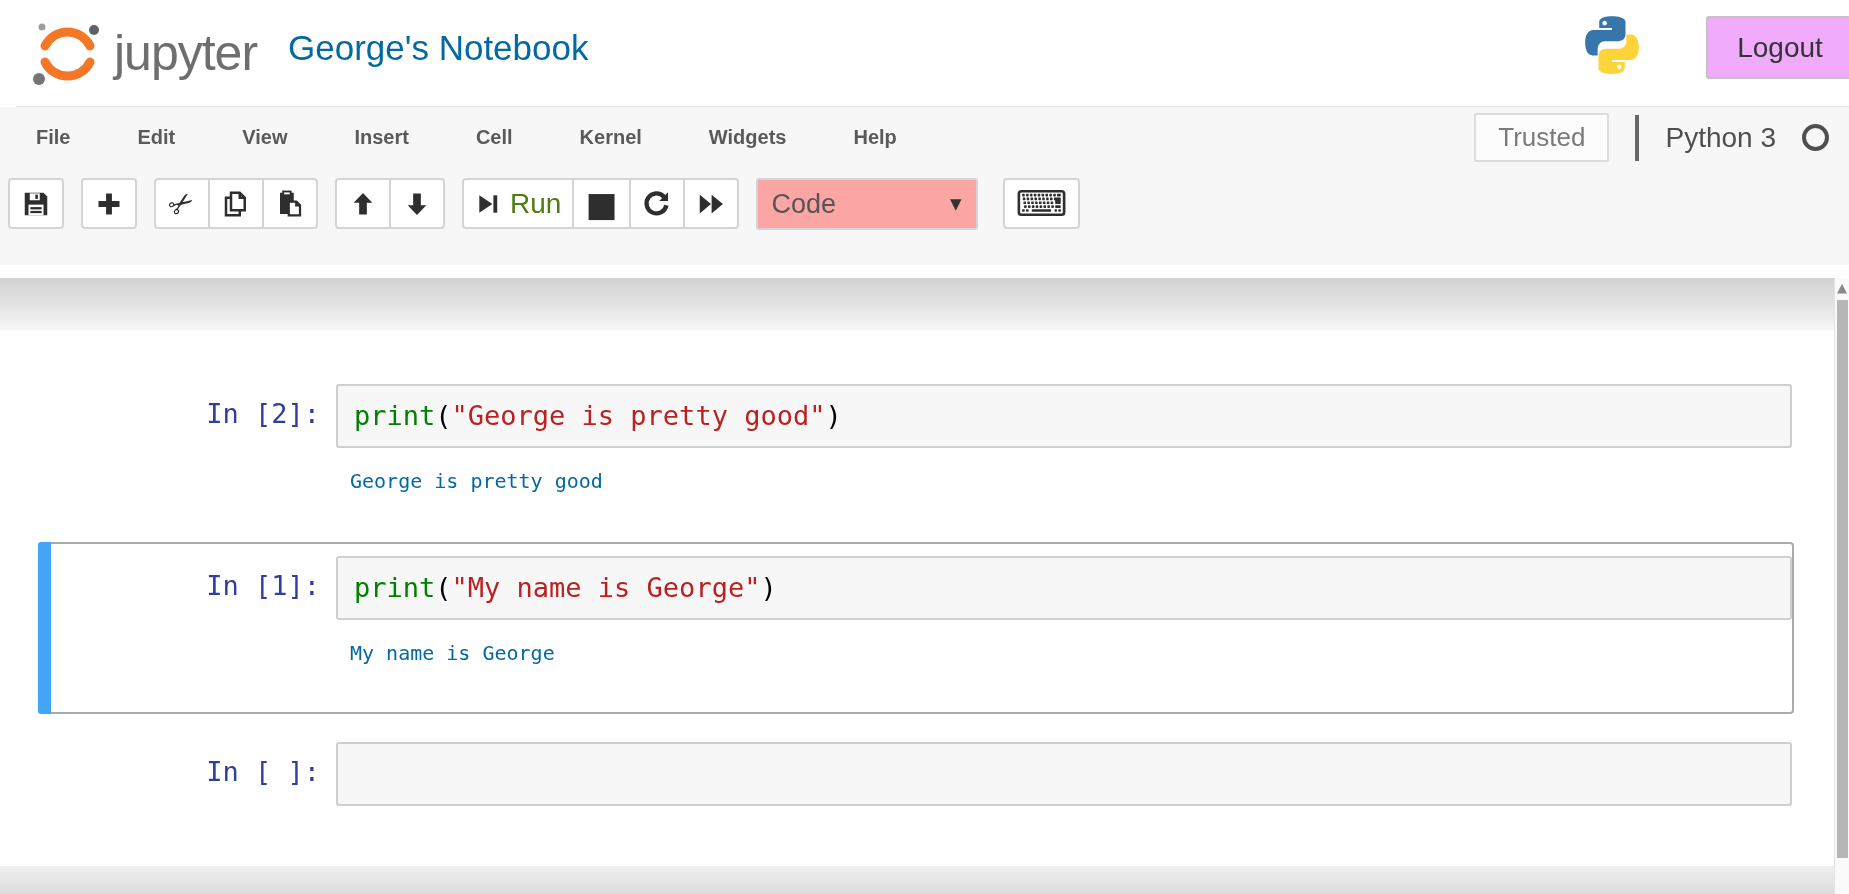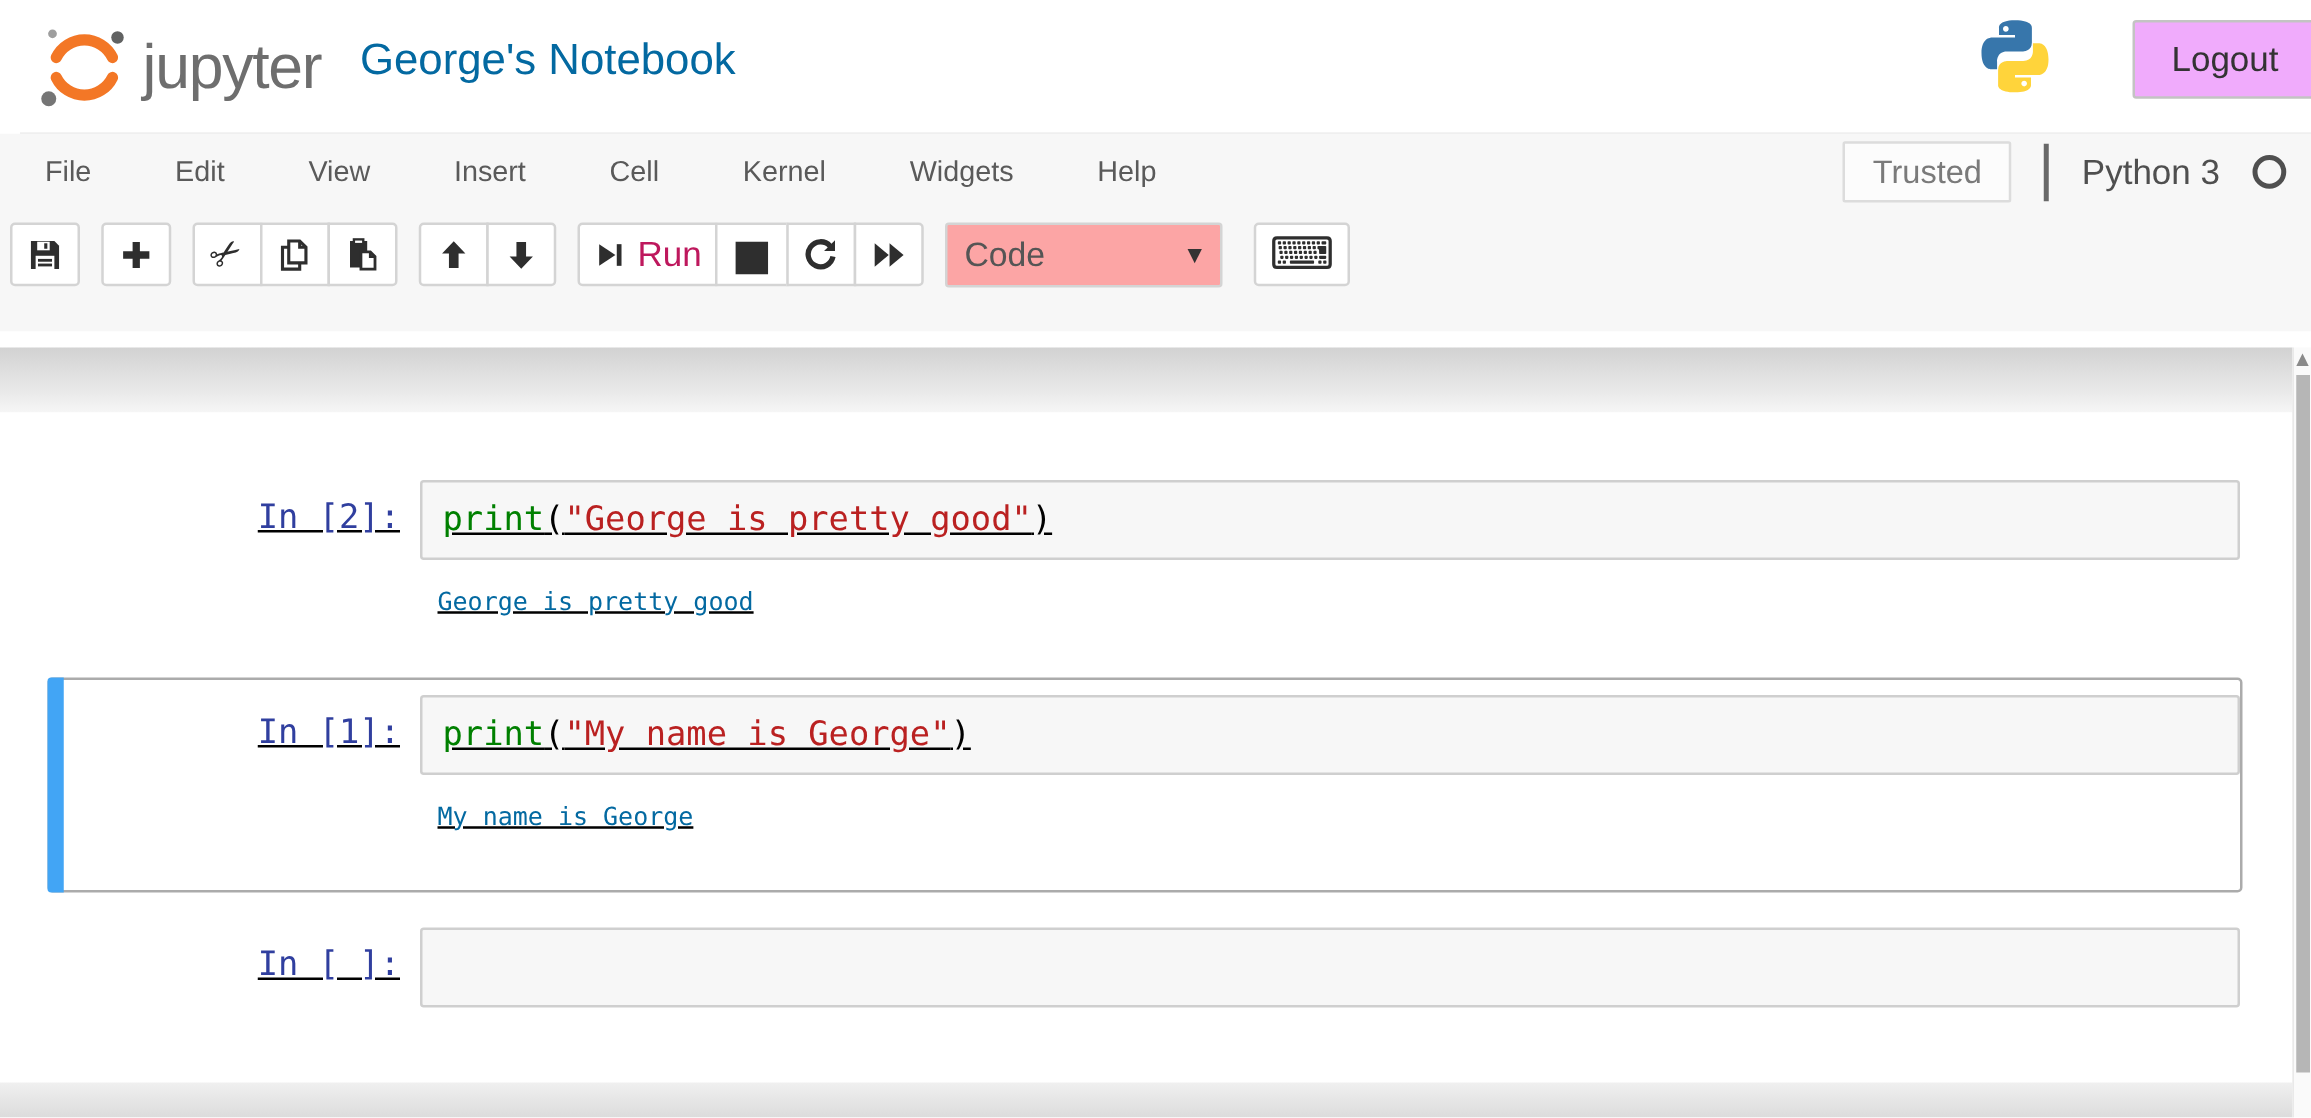--- a/index.html
+++ b/index.html
@@ -13,57 +13,57 @@
   .logo { position:absolute; left:14px; top:16px; display:flex; align-items:center; gap:10px; cursor:pointer; }
   .logo-text { font-size:50px; color:#6e6e6e; letter-spacing:-1px; }
   .nb-title { position:absolute; left:272px; top:28px; font-size:35px; color:#0369a1; }
   .python-logo { position:absolute; left:1563px; top:12px; }
   .logout-btn { position:absolute; left:1690px; top:16px; width:148px; height:63px;
     background:#f0abfc; border:2px solid #c3c3c3; border-radius:3px;
     font-size:28px; color:#333; display:flex; align-items:center; justify-content:center; cursor:pointer; }
   
   .menubar { position:absolute; top:107px; left:0; width:100%; height:61px; background:#f7f7f7;
     display:flex; align-items:center; padding-left:36px; gap:67px; }
-  .menu-item { font-size:23px; color:#5a5a5a; cursor:pointer; }
+  .menu-item { font-size:20px; color:#5a5a5a; cursor:pointer;font-weight:bold; }
   .menubar-right { position:absolute; right:20px; top:0; height:61px; display:flex; align-items:center; gap:26px; }
   .trusted { border:2px solid #dcdcdc; border-radius:2px; padding:7px 22px; font-size:26px; color:#7a7a7a; background:#fcfcfc;text-align:center; }
   .kernel-divider { width:4px; height:46px; background:#686868; }
   .kernel-name { font-size:28px; color:#4f4f4f; }
   .kernel-circle { width:27px; height:27px; border:4px solid #4f4f4f; border-radius:50%; }
   
   .toolbar { position:absolute; top:168px; left:0; width:100%; height:97px; background:#f7f7f7;
     display:flex; align-items:flex-start; padding:10px 0 0 8px; gap:17px; }
   .btn-group { display:flex; }
   .tb-btn { height:51px; min-width:56px; background:#fff; border:2px solid #d4d4d4;
     display:flex; align-items:center; justify-content:center; padding:0 11px; margin-right:-2px;
     cursor:pointer; color:#333; }
   .btn-group .tb-btn:first-child { border-radius:4px 0 0 4px; }
   .btn-group .tb-btn:last-child { border-radius:0 4px 4px 0; margin-right:0; }
   .btn-group .tb-btn:only-child { border-radius:4px; }
-  .run-label { font-size:28px; color:#be185d; margin-left:9px; }
+  .run-label { font-size:28px; color:#4d7c0f; margin-left:9px; }
   .glyph-icon { font-size:30px; line-height:1; color:#2e2e2e; font-family:"DejaVu Sans", sans-serif; }
   .kbd-icon { font-size:36px; }
   .cut-icon { display:inline-block; transform:rotate(-35deg); }
   .cell-type-select { width:222px; height:52px; background:#fca5a5; border:2px solid #d4d4d4; border-radius:3px;
     display:flex; align-items:center; justify-content:space-between; padding:0 14px; cursor:pointer; margin-left:0; }
   .cell-type-value { font-size:27px; color:#555; }
   .select-caret { font-size:15px; color:#333; font-family:"DejaVu Sans", sans-serif; }
   
   .band-top { position:absolute; top:278px; left:0; width:1834px; height:52px;
     background:linear-gradient(#d2d2d2 0%, #eaeaea 70%, #f6f6f6 100%); }
   .band-bottom { position:absolute; bottom:0; left:0; width:1834px; height:28px;
     background:linear-gradient(#f0f0f0, #dcdcdc); }
   .scrollbar { position:absolute; top:278px; right:0; width:15px; height:616px;
     background:#fafafa; border-left:1px solid #e3e3e3; }
   .scroll-arrow { position:absolute; top:2px; left:0; width:14px; text-align:center;
     font-size:13px; color:#8a8a8a; font-family:"DejaVu Sans", sans-serif; cursor:pointer; }
   .scroll-thumb { position:absolute; top:22px; left:2px; width:11px; height:558px; background:#b6b6b6; cursor:pointer; }
   
   .notebook { position:absolute; top:330px; left:0; width:1834px; height:536px; background:#fff;
-    padding:44px 40px 0 38px;text-decoration:underline; }
+    padding:44px 40px 0 38px; }
   .cell { position:relative; border:2px solid transparent; border-radius:4px; padding:8px 0; margin-bottom:22px; cursor:pointer; }
   .cell.selected { border-color:#ababab; padding:12px 0 18px 0; margin-bottom:18px; }
   .cell.selected::before { content:""; position:absolute; left:-2px; top:-2px; bottom:-2px; width:13px;
     background:#42A5F5; border-radius:3px 0 0 3px; }
   .input-row { display:flex; align-items:flex-start; }
   .prompt { flex:none; width:296px; text-align:right; padding:14px 16px 0 0;
     font-family:"DejaVu Sans Mono", monospace; font-size:27px; color:#303F9F; white-space:pre; }
   .code-box { flex:1; background:#f7f7f7; border:2px solid #cfcfcf; border-radius:3px;
     padding:13px 16px; font-family:"DejaVu Sans Mono", monospace; font-size:27px; line-height:34px; min-height:64px; }
   .tok-kw { color:#008000; }

